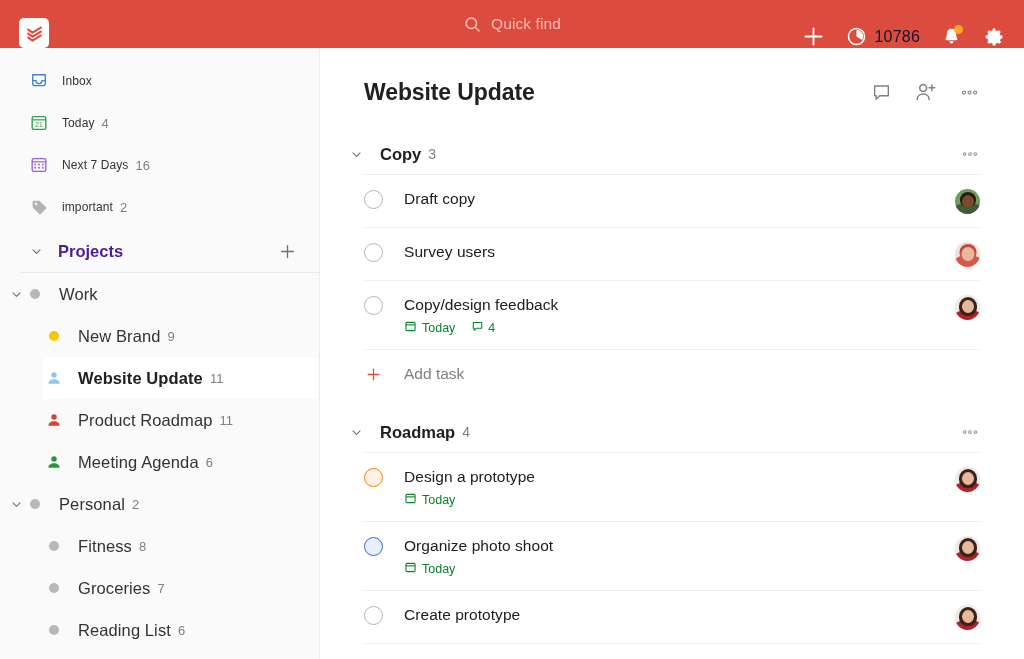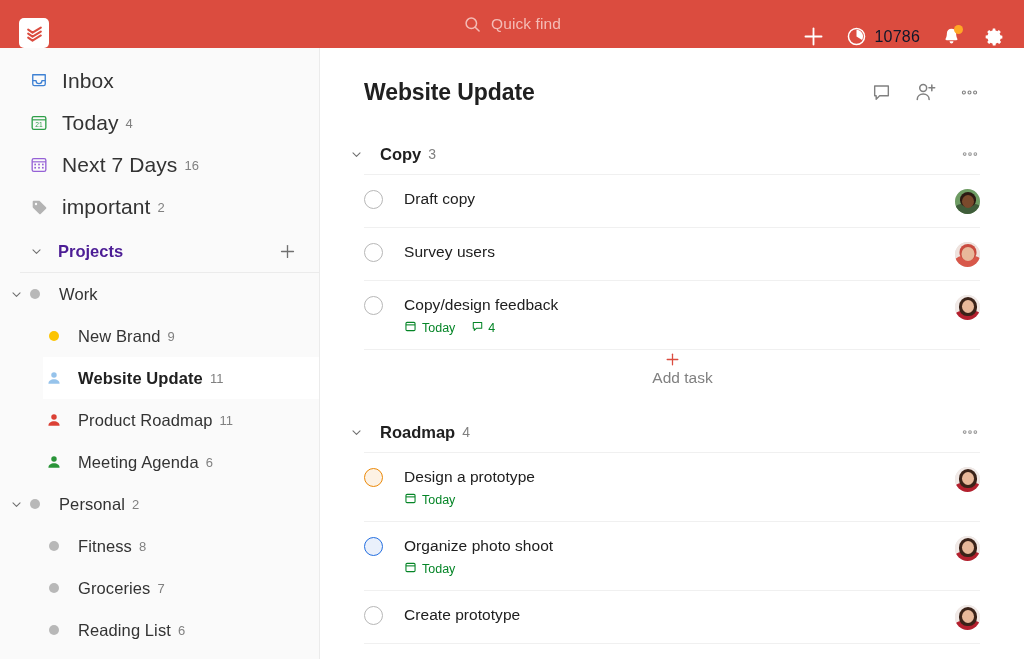--- a/index.html
+++ b/index.html
@@ -49,21 +49,21 @@
   .sidebar {
     width: 320px; min-width: 320px; background: #fafafa;
     border-right: 1px solid #ebebeb; padding-top: 12px; overflow: hidden;
     position: relative;
   }
   .nav-row {
     height: 42px; display: flex; align-items: center; cursor: pointer;
     padding-left: 28px; position: relative;
   }
   .nav-ico { width: 22px; height: 22px; display: flex; align-items: center; justify-content: center; flex: 0 0 22px; }
-  .nav-label { font-size: 21px; color: #333333; margin-left: 12px; letter-spacing: .1px; }
+  .nav-label { font-size: 12px; color: #333333; margin-left: 12px; letter-spacing: .1px; }
   .nav-count { font-size: 13px; color: #808080; margin-left: 7px; }
 
   .section-head {
     height: 42px; display: flex; align-items: center; padding-left: 28px;
     padding-right: 22px; margin-top: 2px; position: relative;
   }
   .caret { width: 16px; height: 16px; display: flex; align-items: center; justify-content: center; cursor: pointer; flex: 0 0 16px; }
   .section-title { font-size: 16.5px; font-weight: bold; color: #4c1d95; margin-left: 14px; }
   .add-proj { margin-left: auto; cursor: pointer; display: flex; }
   .sect-divider { height: 1px; background: #ebebeb; margin: 0 0 0 20px; }
@@ -113,21 +113,21 @@
   .cmt { display: flex; align-items: center; gap: 4px; font-size: 12.5px; color: #058527; margin-left: 10px; }
   .avatar {
     width: 25px; height: 25px; border-radius: 50%; flex: 0 0 25px; margin-left: 12px;
     overflow: hidden; position: relative; background: #ddd;
   }
   .av-inner { position: absolute; inset: 0; }
   .av-hair { position: absolute; left: 50%; transform: translateX(-50%); border-radius: 50% 50% 45% 45%; }
   .av-face { position: absolute; left: 50%; transform: translateX(-50%); border-radius: 50%; background: #e8b89a; }
   .av-shoulder { position: absolute; left: 50%; transform: translateX(-50%); border-radius: 48% 48% 0 0; bottom: 0; }
 
-  .addtask { display: flex; align-items: center; height: 48px; cursor: pointer; flex-direction: column; }
+  .addtask { display: flex; align-items: center; height: 48px; cursor: pointer; }
   .addtask-plus { width: 19px; display: flex; align-items: center; justify-content: center; flex: 0 0 19px; }
   .addtask-label { font-size: 15.5px; color: #808080; margin-left: 21px; }
 </style>
 </head>
 <body>
 
 <div id="app">
 
   <div class="topbar">
     <div class="logo-wrap">

